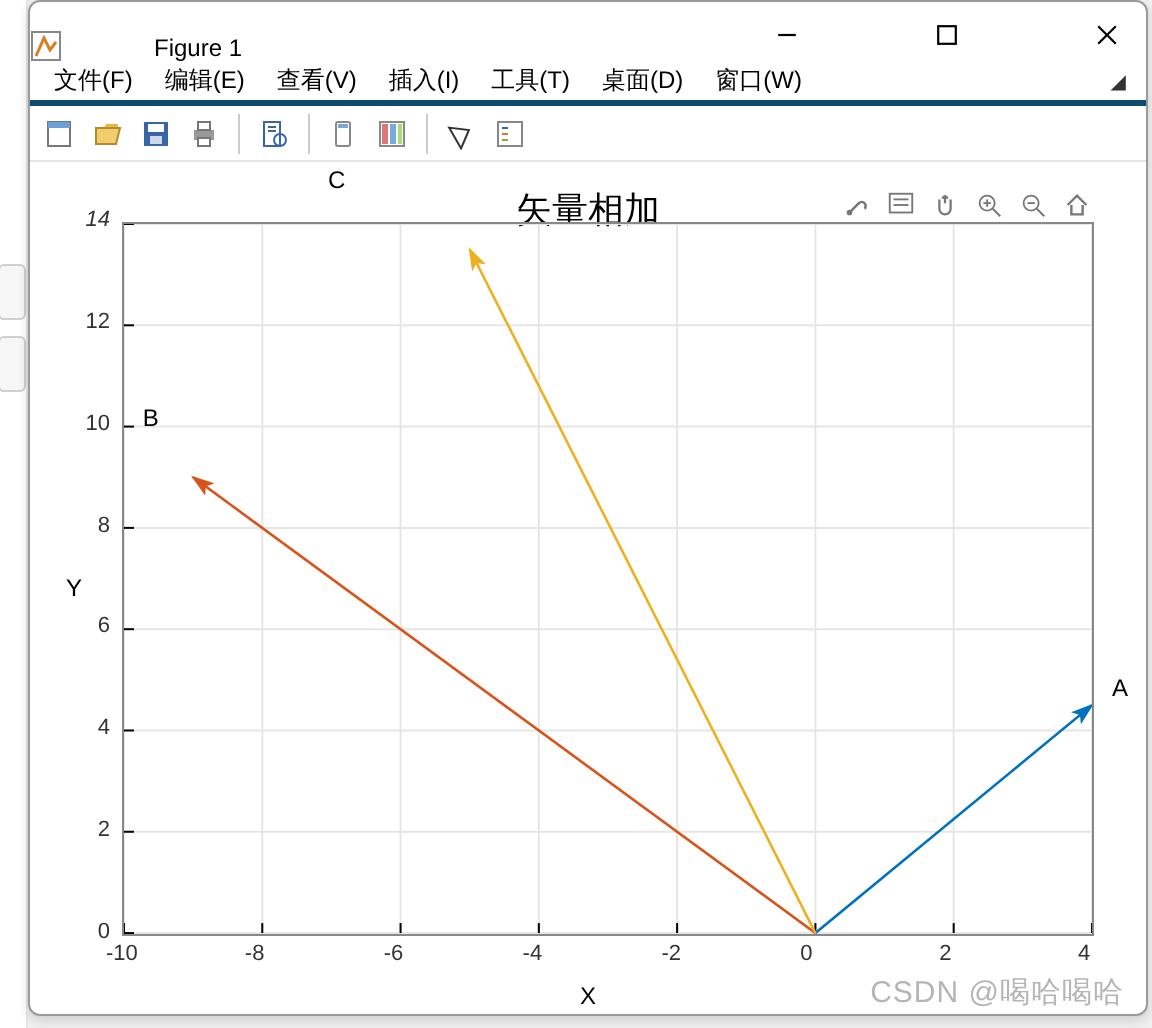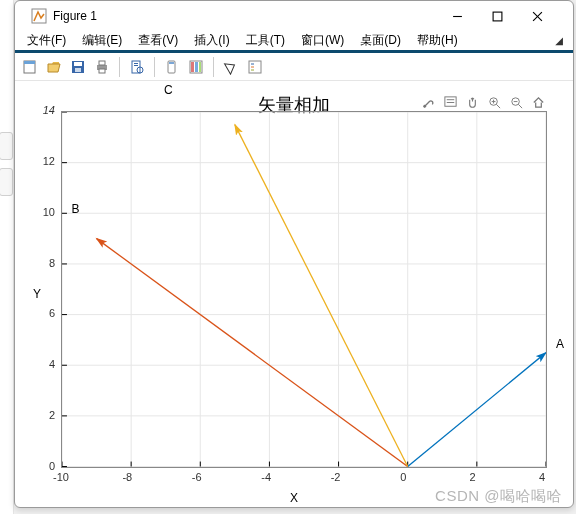--- a/index.html
+++ b/index.html
@@ -1,20 +1,20 @@
 <!DOCTYPE html>
 <html><head>
 <meta charset="utf-8">
 <style>
   * { box-sizing: border-box; margin: 0; padding: 0; font-family: "Microsoft YaHei", Arial, sans-serif; }
   body { background: #f0f0f0; width: 576px; height: 514px; overflow: hidden; position: relative; }
   .leftclip { position:absolute; left:0; top:0; width:14px; height:514px; background:#fff; border-right:1px solid #e5e5e5; z-index:0;}
   .leftclip .tab { position:absolute; left:-1px; width:14px; height:28px; border:1px solid #d0d0d0; border-radius:3px; background:#f7f7f7;}
   .window { position: absolute; left: 14px; top: 0; width: 560px; height: 508px; background: #fff; border: 1px solid #9a9a9a; border-radius: 6px; box-shadow: 0 2px 6px rgba(0,0,0,.15); display:flex; flex-direction:column; }
-  .titlebar { height: 30px; display:flex; align-items:center; padding: 0 16px; border-top-left-radius:6px; border-top-right-radius:6px; }
+  .titlebar { height: 30px; display:flex; align-items:flex-end; padding: 0 0; border-top-left-radius:6px; border-top-right-radius:6px;gap:40px; }
   .titlebar .icon-app { width:16px; height:16px; margin-right:6px; }
   .titlebar .title { font-size:12px; color:#000; flex:1; }
   .titlebar .winbtn { width:40px; height:28px; display:flex; align-items:center; justify-content:center; color:#000;}
   .titlebar .winbtn svg { width:11px; height:11px; }
   .menubar { height:22px; display:flex; align-items:center; padding:0 4px; border-bottom:3px solid #0c4a6e; }
   .menubar .menu { font-size:12px; color:#000; padding:2px 8px; white-space:nowrap; }
   .menubar .rarrow { margin-left:auto; font-size:10px; color:#333; padding-right:6px;}
   .toolbar { height:28px; display:flex; align-items:center; padding:2px 4px; border-bottom:1px solid #e5e5e5; gap:2px;}
   .toolbar .tsep { width:1px; height:20px; background:#ccc; margin:0 4px;}
   .toolbar .tbtn { width:22px; height:22px; display:flex; align-items:center; justify-content:center; border:1px solid transparent; border-radius:2px;}
@@ -63,23 +63,22 @@
         </svg>
       </div>
   </div>
 
   <div class="menubar">
     <span class="menu">文件(F)</span>
     <span class="menu">编辑(E)</span>
     <span class="menu">查看(V)</span>
     <span class="menu">插入(I)</span>
     <span class="menu">工具(T)</span>
+    <span class="menu">桌面(D)</span>
     <span class="menu">窗口(W)</span>
-    <span class="menu">桌面(D)</span>
-    <span class="menu">帮助(H)</span>
     <span class="rarrow">◢</span>
   </div>
 
   <div class="toolbar">
     <div class="tbtn">
         <svg width="16" height="16">
           <rect x="2" y="2" width="11" height="12" fill="#fff" stroke="#777"></rect>
           <rect x="2" y="2" width="11" height="3" fill="#6aa2d8"></rect>
         </svg>
       </div>

